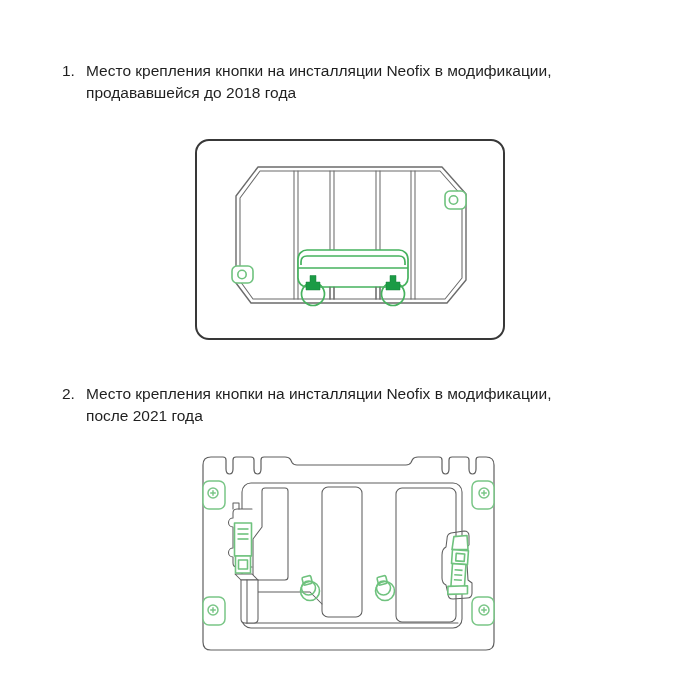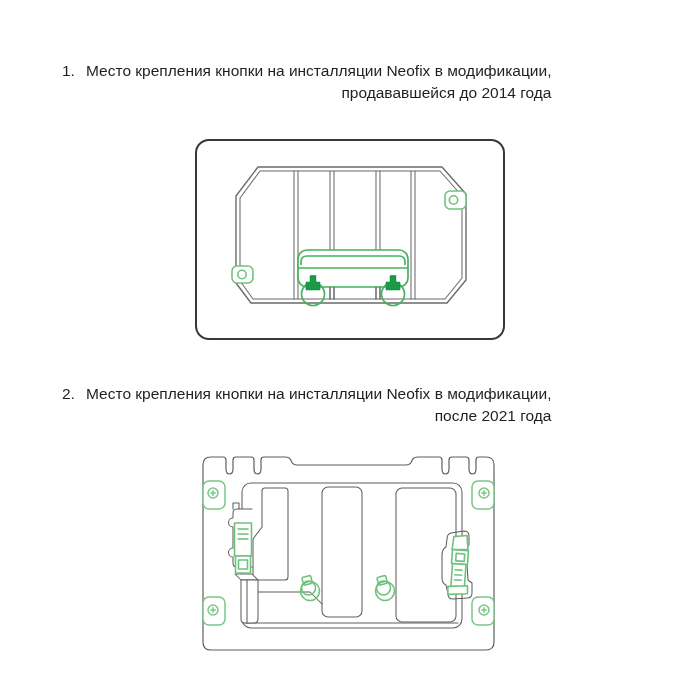--- a/index.html
+++ b/index.html
@@ -2,42 +2,42 @@
 <html><head>
 <meta charset="utf-8">
 <style>
   html,body{margin:0;padding:0;}
   .page{
     position:relative;width:700px;height:700px;background:#ffffff;
     font-family:"Liberation Sans", sans-serif;color:#1f1f1f;overflow:hidden;
   }
   .caption{position:absolute;display:flex;gap:8px;font-size:15.5px;line-height:22px;color:#1f1f1f;}
   .caption .num{min-width:16px;}
-  .caption .line{display:block;text-align:right;}
+  .caption .line{display:block;}
   .fig{position:absolute;}
   
   .sd{stroke:#383838;stroke-width:2;fill:none;stroke-linejoin:round;}
   .sg{stroke:#6b6b6b;stroke-width:1.4;fill:none;stroke-linejoin:round;stroke-linecap:round;}
   .sg2{stroke:#5f5f5f;stroke-width:1.2;fill:none;stroke-linejoin:round;stroke-linecap:round;}
   .thin{stroke-width:1.05;}
   .gl{stroke:#6fc27e;stroke-width:1.6;fill:none;stroke-linejoin:round;}
   .gl2{stroke:#7ac687;stroke-width:1.5;fill:none;stroke-linejoin:round;}
   .gm{stroke:#46b25e;stroke-width:1.7;fill:none;stroke-linejoin:round;}
   .gd{fill:#1b9b45;stroke:#15803a;stroke-width:0.5;}
 </style>
 </head>
 <body>
 
 <div class="page">
 
   <div class="caption" style="left:62px;top:60px;">
     <span class="num">1.</span>
     <span>
       <span class="line">Место крепления кнопки на инсталляции Neofix в модификации,</span>
-      <span class="line">продававшейся до 2014 года</span>
+      <span class="line">продававшейся до 2018 года</span>
     </span>
   </div>
 
   <svg class="fig" style="left:195px;top:139px;" width="310" height="202" viewBox="0 0 310 202">
 
     <rect class="sd" x="1" y="1" width="308" height="199" rx="13"></rect>
 
     <g>
       <path class="sg" d="M 63,28 H 247 L 271,55 V 141 L 252,164 H 56 L 41,144 V 57 Z"></path>
       <path class="sg thin" d="M 65,32 H 245 L 267,57 V 139 L 250,160 H 58 L 45,142 V 59 Z"></path>

